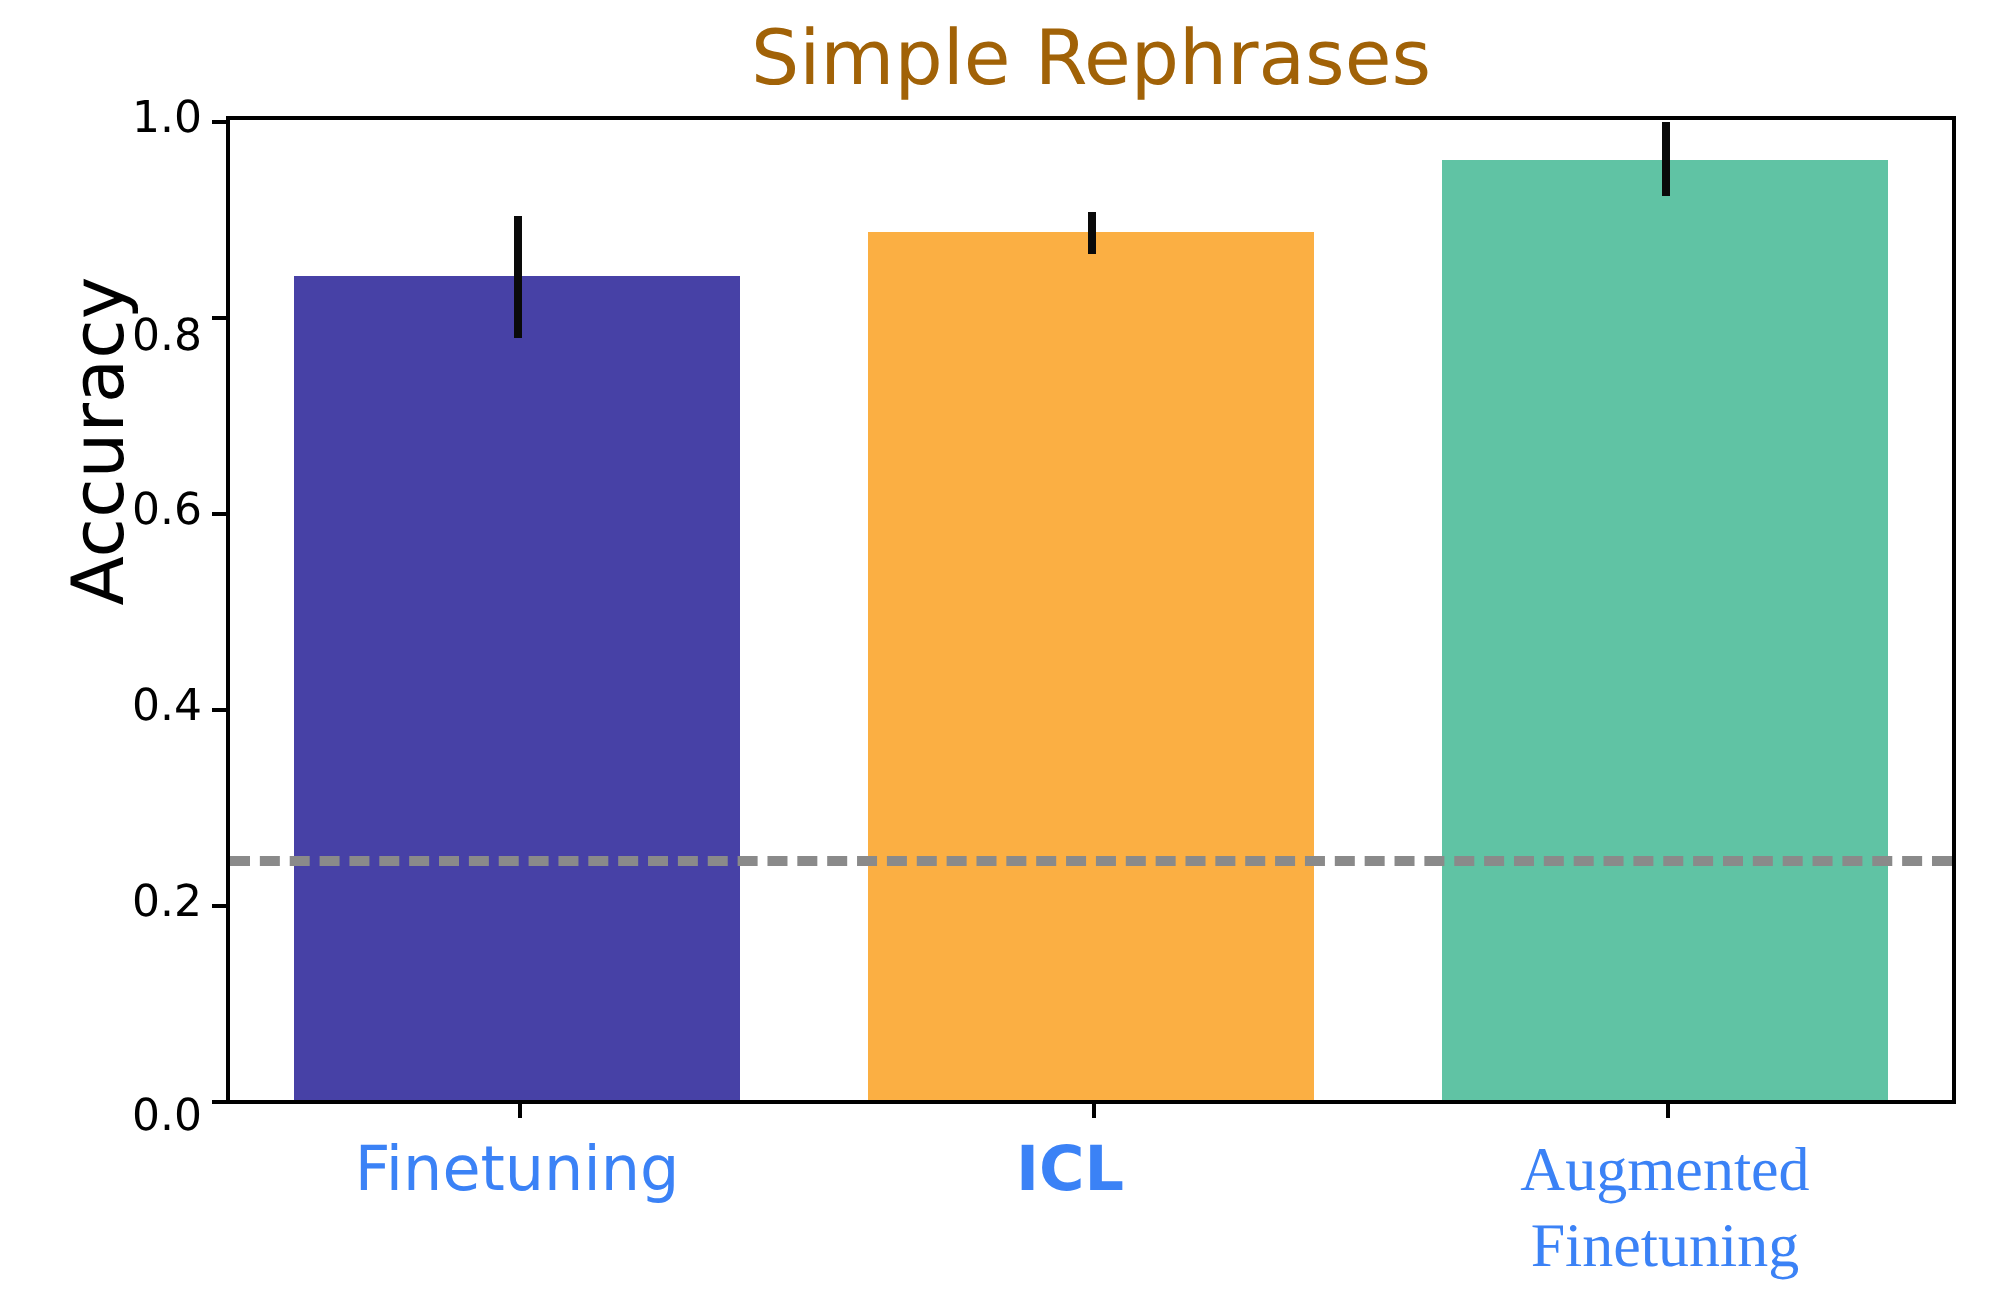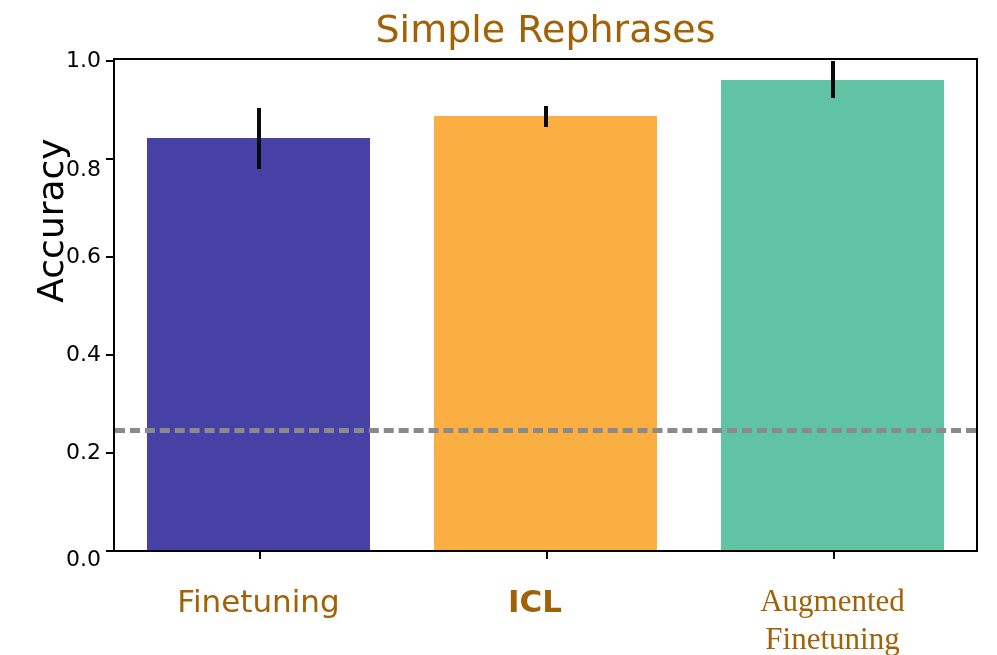--- a/index.html
+++ b/index.html
@@ -116,26 +116,26 @@
   .xtick-mark {
     position: absolute;
     top: 100%;
     width: 0;
     height: 9px;
     border-left: 2px solid #000000;
   }
   .xtick-label {
     position: absolute;
     top: 100%;
-    margin-top: 32px;
+    margin-top: 16px;
     transform: translateX(-50%);
     text-align: center;
     font-size: 31px;
     line-height: 38px;
-    color: #a16207;
+    color: #3b82f6;
     white-space: pre-line;
   }
 </style>
 </head>
 <body>
 
 <div id="figure">
 
   <div id="chart-title">Simple Rephrases</div>
 

